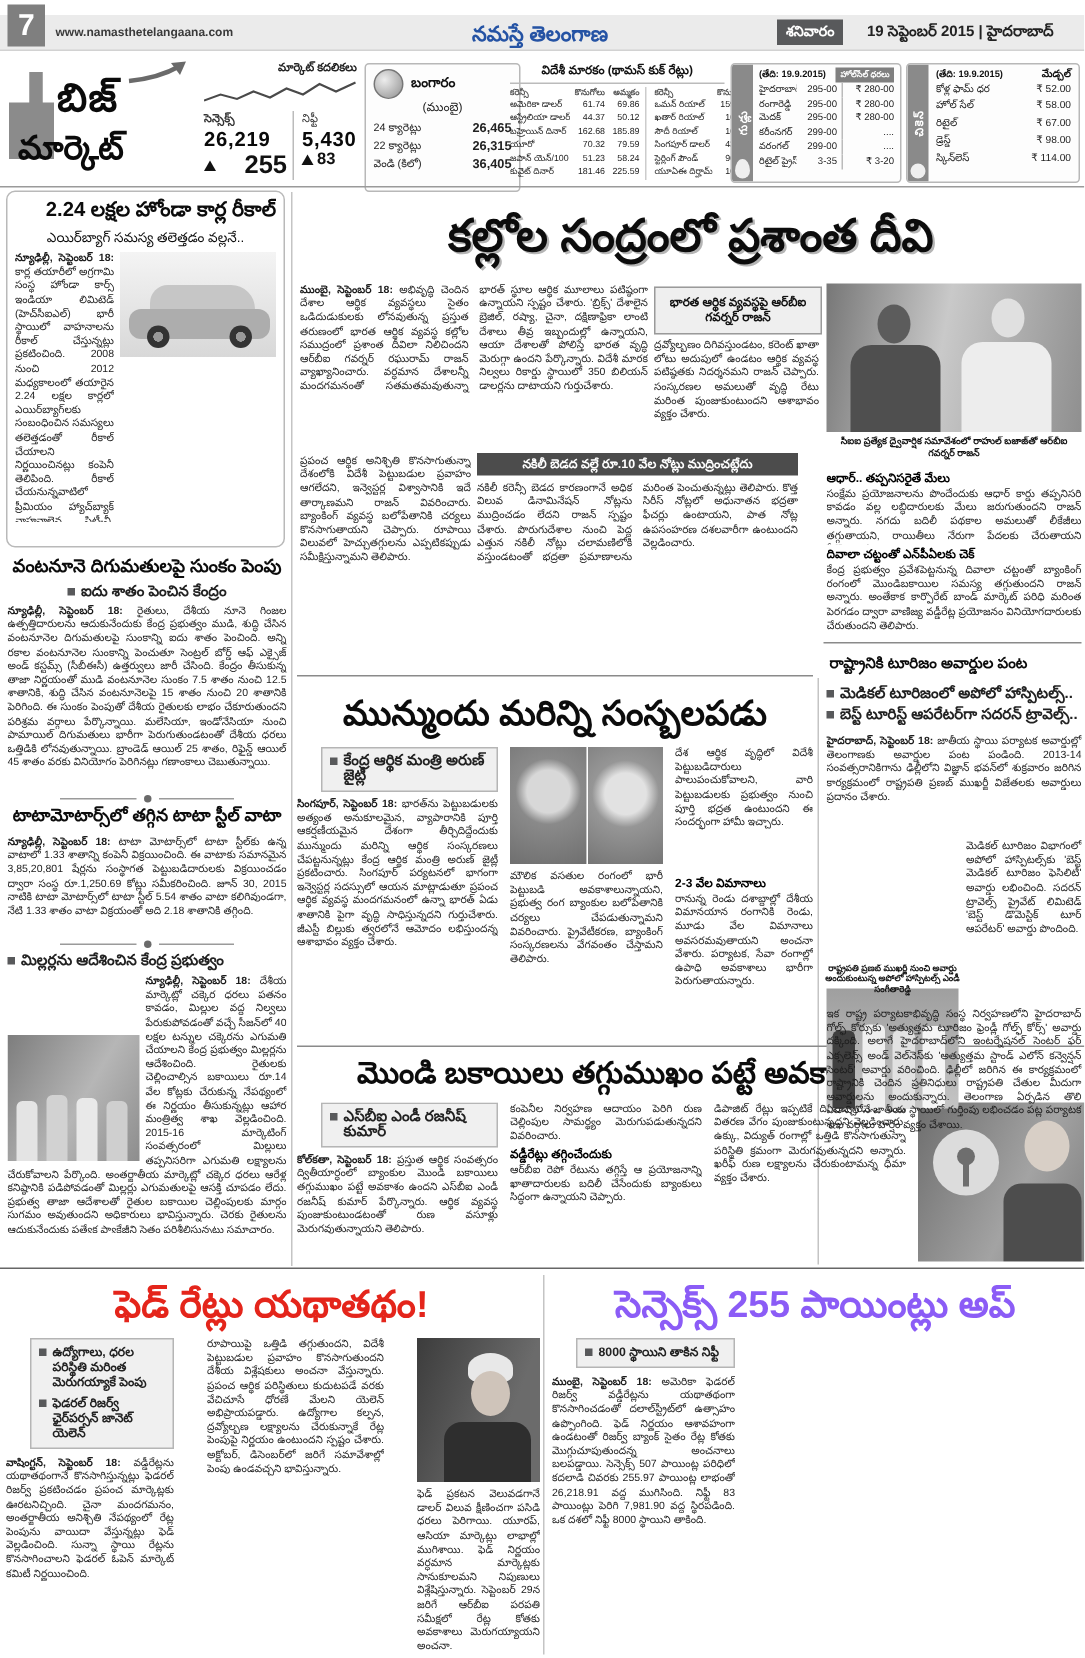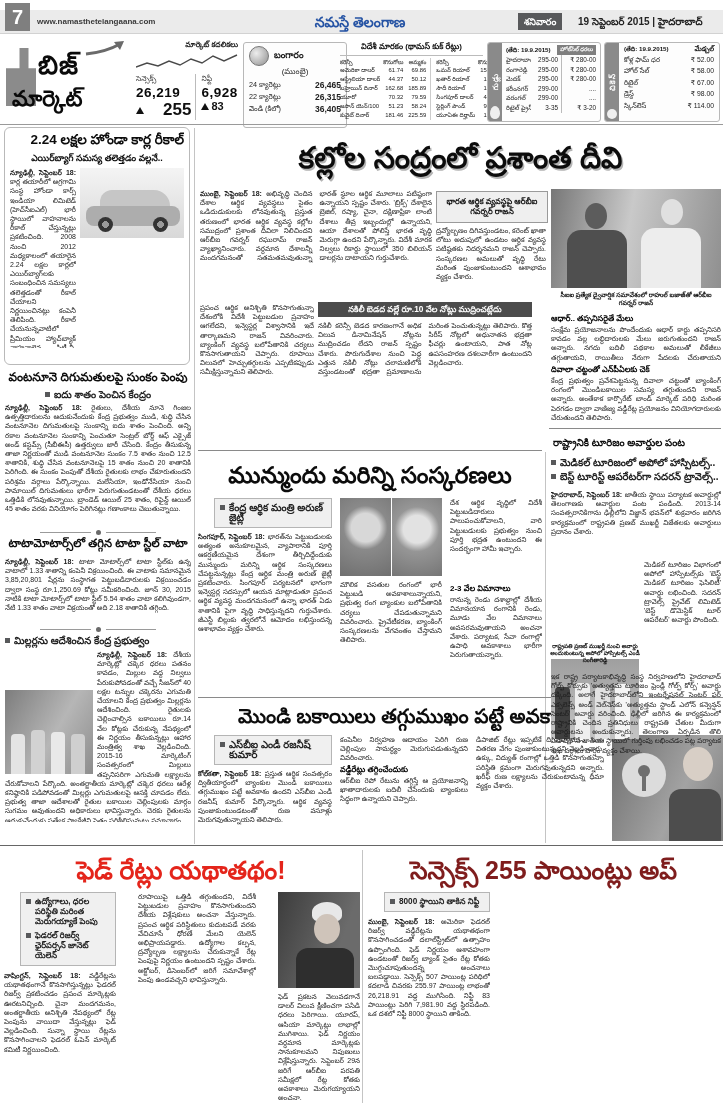--- a/index.html
+++ b/index.html
@@ -64,30 +64,30 @@
     <div style="position:absolute;left:6px;top:46px;font-size:22px;font-weight:bold;color:#0a0a0a;">మార్కెట్</div>
   </div>
 
   <div class="abs" style="left:136px;top:40px;width:104px;height:82px;">
     <div style="font-size:7.5px;font-weight:bold;color:#222;text-align:right;padding-right:2px;">మార్కెట్ కదలికలు</div>
     <svg width="102" height="18" viewBox="0 0 102 18" style="display:block;margin-top:2px;">
         <polyline points="0,14 11,10 22,13 33,8 44,12 55,6 66,10 77,3 88,8 101,2" fill="none" stroke="#4a4a4a" stroke-width="1.4"></polyline>
       </svg>
     <div style="display:flex;margin-top:3px;">
       <div style="flex:1;border-right:1px solid #bbb;padding-right:4px;">
-        <div style="font-size:7.5px;color:#333;">సెన్సెక్స్</div>
+        <div style="font-size:7.5px;color:#333;font-weight:bold;">సెన్సెక్స్</div>
         <div style="font-size:13.5px;font-weight:bold;color:#0a0a0a;letter-spacing:.5px;">26,219</div>
         <div style="display:flex;align-items:center;">
             <span class="tri-up"></span>
             <span style="font-size:17px;font-weight:bold;margin-left:17px;">255</span>
           </div>
       </div>
       <div style="flex:1;padding-left:5px;">
         <div style="font-size:7.5px;color:#333;">నిఫ్టీ</div>
-        <div style="font-size:13.5px;font-weight:bold;color:#0a0a0a;letter-spacing:.5px;">6,928</div>
+        <div style="font-size:13.5px;font-weight:bold;color:#0a0a0a;letter-spacing:.5px;">5,430</div>
         <div style="display:flex;align-items:center;">
             <span class="tri-up"></span>
             <span style="font-size:11px;font-weight:bold;">83</span>
           </div>
       </div>
     </div>
   </div>
 
   <div class="abs ratebox" style="left:243px;top:42px;width:92px;height:78px;flex-direction:column;padding:3px 5px;">
     <div style="display:flex;align-items:center;gap:5px;">
@@ -285,21 +285,21 @@
   <div class="vr" style="left:194px;top:128px;height:716px;"></div>
   <div class="vr" style="left:545px;top:452px;height:391px;"></div>
   <div class="hr" style="left:198px;top:450px;width:344px;"></div>
   <div class="hr" style="left:549px;top:428px;width:172px;"></div>
   <div class="hr" style="left:198px;top:697px;width:525px;"></div>
   <div class="hr" style="left:0;top:845px;width:723px;background:#666;"></div>
   <div class="vr" style="left:362px;top:850px;height:253px;"></div>
 
   <div class="abs" style="left:4px;top:127px;width:186px;height:238px;border:1px solid #b9b9b9;border-radius:6px;padding:4px 5px;box-sizing:border-box;">
     <div class="hc" style="font-size:13.5px;text-align:right;">2.24 లక్షల హోండా కార్ల రీకాల్</div>
-    <div class="hc" style="font-size:9px;font-weight:bold;margin:2px 0 3px;">ఎయిర్‌బ్యాగ్ సమస్య తలెత్తడం వల్లనే..</div>
+    <div class="hc" style="font-size:9px;font-weight:normal;margin:2px 0 3px;">ఎయిర్‌బ్యాగ్ సమస్య తలెత్తడం వల్లనే..</div>
     <div class="photo" style="float:right;width:104px;height:70px;margin:0 0 2px 4px;background:linear-gradient(#f4f4f4,#d8d8d8);">
       <div style="position:absolute;bottom:26px;left:20px;right:14px;height:22px;background:#c6c6c6;border-radius:12px 16px 0 0;"></div>
       <div style="position:absolute;bottom:12px;left:6px;right:4px;height:20px;background:#adadad;border-radius:8px;"></div>
       <div style="position:absolute;bottom:6px;left:18px;width:15px;height:15px;border-radius:50%;background:radial-gradient(circle,#999 30%,#333 32%);"></div>
       <div style="position:absolute;bottom:6px;right:16px;width:15px;height:15px;border-radius:50%;background:radial-gradient(circle,#999 30%,#333 32%);"></div>
     </div>
     <div class="body" style="height:180px;">
       <span class="dl">న్యూఢిల్లీ, సెప్టెంబర్ 18:</span> <span>కార్ల తయారీలో అగ్రగామి సంస్థ హోండా కార్స్ ఇండియా లిమిటెడ్ (హెచ్‌సీఐఎల్) భారీ స్థాయిలో వాహనాలను రీకాల్ చేస్తున్నట్లు ప్రకటించింది. 2008 నుంచి 2012 మధ్యకాలంలో తయారైన 2.24 లక్షల కార్లలో ఎయిర్‌బ్యాగ్‌లకు సంబంధించిన సమస్యలు తలెత్తడంతో రీకాల్ చేయాలని నిర్ణయించినట్లు కంపెనీ తెలిపింది. రీకాల్ చేయనున్నవాటిలో ప్రీమియం హ్యాచ్‌బ్యాక్ వాహనాలైన సిటీ-వీ, సివిక్, సీఆర్-వీ, జాజ్‌తోపాటు సెడాన్ విభాగానికి చెందిన వాహనాలు ఉన్నాయి. ఎయిర్‌బ్యాగ్‌లకు సంబంధించిన సమస్యలను పరిష్కరించి, అవసరమైన కొత్తవాటిని ఉచితంగా అమర్చనున్నట్లు కంపెనీ వెల్లడించింది. ఆటోమొబైల్ రంగంలో ఇది అతిపెద్ద రీకాల్. 2004-11 మధ్యకాలంలో తయారైన 13,073 యూనిట్ల సిటీ-వీ మోడల్ కార్లు, 2003-12 మధ్యకాలంలో విడుదలైన 54,290 యూనిట్ల సివిక్ సెడాన్, 2007 నుంచి 2012 మధ్యకాలంలో తయారైన జాజ్ కార్లను కంపెనీ రీకాల్ చేయనుంది.</span>
     </div>
   </div>
@@ -372,21 +372,21 @@
   </div>
   <div class="abs body" style="left:318px;top:321px;width:214px;height:128px;column-count:2;column-gap:7px;">నకిలీ కరెన్సీ బెడద కారణంగానే అధిక విలువ డినామినేషన్ నోట్లను ముద్రించడం లేదని రాజన్ స్పష్టం చేశారు. పొరుగుదేశాల నుంచి పెద్ద ఎత్తున నకిలీ నోట్లు చలామణిలోకి వస్తుండటంతో భద్రతా ప్రమాణాలను మరింత పెంచుతున్నట్లు తెలిపారు. కొత్త సిరీస్ నోట్లలో అధునాతన భద్రతా ఫీచర్లు ఉంటాయని, పాత నోట్ల ఉపసంహరణ దశలవారీగా ఉంటుందని వెల్లడించారు.</div>
 
   <div class="abs" style="left:551px;top:312px;width:170px;height:114px;overflow:hidden;">
     <div class="subh">ఆధార్.. తప్పనిసరైతే మేలు</div>
     <div class="body" style="height:38px;">సంక్షేమ ప్రయోజనాలను పొందేందుకు ఆధార్ కార్డు తప్పనిసరి కావడం వల్ల లబ్ధిదారులకు మేలు జరుగుతుందని రాజన్ అన్నారు. నగదు బదిలీ పథకాల అమలుతో లీకేజీలు తగ్గుతాయని, రాయితీలు నేరుగా పేదలకు చేరుతాయని పేర్కొన్నారు.</div>
     <div class="subh">దివాలా చట్టంతో ఎన్‌పీఏలకు చెక్</div>
     <div class="body" style="height:48px;">కేంద్ర ప్రభుత్వం ప్రవేశపెట్టనున్న దివాలా చట్టంతో బ్యాంకింగ్ రంగంలో మొండిబకాయిల సమస్య తగ్గుతుందని రాజన్ అన్నారు. అంతేకాక కార్పొరేట్ బాండ్ మార్కెట్ పరిధి మరింత పెరగడం ద్వారా వాణిజ్య వడ్డీరేట్ల ప్రయోజనం వినియోగదారులకు చేరుతుందని తెలిపారు.</div>
   </div>
 
-  <div class="abs hc" style="left:198px;top:457px;width:344px;font-size:23px;line-height:36px;">మున్ముందు మరిన్ని సంస్కరణలు</div>
+  <div class="abs hc" style="left:198px;top:457px;width:344px;font-size:23px;line-height:36px;">మున్ముందు మరిన్ని సంస్బలపడు</div>
   <div class="abs" style="left:198px;top:498px;width:344px;height:194px;display:flex;gap:8px;">
     <div style="width:134px;flex:none;overflow:hidden;">
       <div class="bulbox" style="margin-bottom:4px;">
         <div class="bul">
             <span class="sq"></span>
             <span>కేంద్ర ఆర్థిక మంత్రి అరుణ్ జైట్లీ</span>
           </div>
       </div>
       <div class="body" style="height:160px;">
         <span class="dl">సింగపూర్, సెప్టెంబర్ 18:</span> <span>భారత్‌ను పెట్టుబడులకు అత్యంత అనుకూలమైన, వ్యాపారానికి పూర్తి ఆకర్షణీయమైన దేశంగా తీర్చిదిద్దేందుకు మున్ముందు మరిన్ని ఆర్థిక సంస్కరణలు చేపట్టనున్నట్లు కేంద్ర ఆర్థిక మంత్రి అరుణ్ జైట్లీ ప్రకటించారు. సింగపూర్ పర్యటనలో భాగంగా ఇన్వెస్టర్ల సదస్సులో ఆయన మాట్లాడుతూ ప్రపంచ ఆర్థిక వ్యవస్థ మందగమనంలో ఉన్నా భారత్ ఏడు శాతానికి పైగా వృద్ధి సాధిస్తున్నదని గుర్తుచేశారు. జీఎస్టీ బిల్లుకు త్వరలోనే ఆమోదం లభిస్తుందన్న ఆశాభావం వ్యక్తం చేశారు.</span>
@@ -483,21 +483,21 @@
     <div style="flex:1;overflow:hidden;">
       <div class="photo" style="width:100%;height:96px;background:linear-gradient(110deg,#3c3c3c,#6b6b6b 70%);">
         <div style="position:absolute;right:18px;top:10px;width:30px;height:20px;border-radius:50% 50% 30% 30%;background:#e8e8e8;"></div>
         <div style="position:absolute;right:20px;top:22px;width:26px;height:30px;border-radius:50%;background:#cfc4ba;"></div>
         <div style="position:absolute;right:6px;bottom:0;width:58px;height:40px;border-radius:12px 12px 0 0;background:#2e2e2e;"></div>
       </div>
       <div class="body" style="height:108px;margin-top:4px;">ఫెడ్ ప్రకటన వెలువడగానే డాలర్ విలువ క్షీణించగా పసిడి ధరలు పెరిగాయి. యూరప్, ఆసియా మార్కెట్లు లాభాల్లో ముగిశాయి. ఫెడ్ నిర్ణయం వర్ధమాన మార్కెట్లకు సానుకూలమని నిపుణులు విశ్లేషిస్తున్నారు. సెప్టెంబర్ 29న జరిగే ఆర్‌బీఐ పరపతి సమీక్షలో రేట్ల కోతకు అవకాశాలు మెరుగయ్యాయని అంచనా.</div>
     </div>
   </div>
 
-  <div class="abs hc" style="left:366px;top:851px;width:355px;font-size:25px;line-height:38px;color:#7f1d1d;">సెన్సెక్స్ 255 పాయింట్లు అప్</div>
+  <div class="abs hc" style="left:366px;top:851px;width:355px;font-size:25px;line-height:38px;color:#8b5cf6;">సెన్సెక్స్ 255 పాయింట్లు అప్</div>
   <div class="abs" style="left:368px;top:892px;width:352px;height:212px;display:flex;gap:9px;flex-direction:column;">
     <div style="width:122px;flex:none;overflow:hidden;">
       <div class="bulbox" style="margin-bottom:5px;">
         <div class="bul" style="font-size:8.2px;">
             <span class="sq"></span>
             <span>8000 స్థాయిని తాకిన నిఫ్టీ</span>
           </div>
       </div>
       <div class="body" style="height:180px;">
         <span class="dl">ముంబై, సెప్టెంబర్ 18:</span> <span>అమెరికా ఫెడరల్ రిజర్వ్ వడ్డీరేట్లను యథాతథంగా కొనసాగించడంతో దలాల్‌స్ట్రీట్‌లో ఉత్సాహం ఉప్పొంగింది. ఫెడ్ నిర్ణయం ఆశావహంగా ఉండటంతో రిజర్వ్ బ్యాంక్ సైతం రేట్ల కోతకు మొగ్గుచూపుతుందన్న అంచనాలు బలపడ్డాయి. సెన్సెక్స్ 507 పాయింట్ల పరిధిలో కదలాడి చివరకు 255.97 పాయింట్ల లాభంతో 26,218.91 వద్ద ముగిసింది. నిఫ్టీ 83 పాయింట్లు పెరిగి 7,981.90 వద్ద స్థిరపడింది. ఒక దశలో నిఫ్టీ 8000 స్థాయిని తాకింది.</span>

